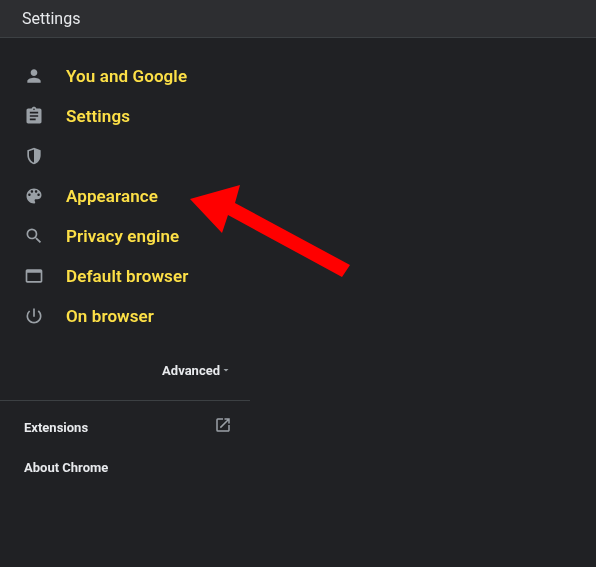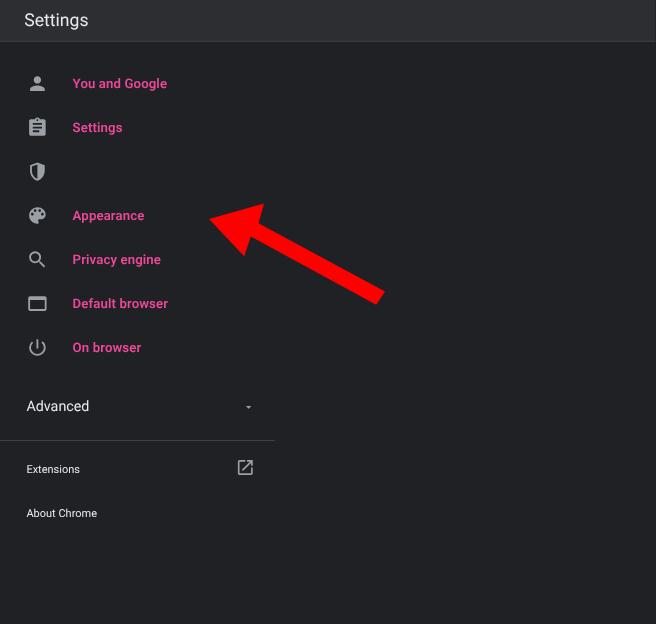--- a/index.html
+++ b/index.html
@@ -38,38 +38,39 @@
       width: 20px;
       height: 20px;
       display: flex;
       align-items: center;
       justify-content: center;
       margin-right: 22px;
       flex-shrink: 0;
     }
     .nav-icon svg { width: 20px; height: 20px; fill: #9aa0a6; }
     .nav-label {
-      color: #ec4899;
-      font-size: 12px;
+      color: #fde047;
+      font-size: 17px;
       font-weight: 600;
       letter-spacing: 0.1px;
     }
     .advanced-row {
       display: flex;
       align-items: center;
       height: 40px;
       padding-left: 24px;
       cursor: pointer;
       margin-top: 14px;
     }
     .advanced-label {
       color: #e8eaed;
       font-size: 13px;
-      font-weight: 400;
+      font-weight: 700;
       flex: 1;
+      text-align: right;
     }
     .chevron {
       margin-right: 24px;
       display: flex;
     }
     .chevron svg { width: 12px; height: 12px; fill: #9aa0a6; }
     .divider {
       border: none;
       border-top: 1px solid #3c4043;
       margin: 10px 0 6px 0;
@@ -79,22 +80,22 @@
       display: flex;
       align-items: center;
       justify-content: space-between;
       height: 40px;
       padding-left: 24px;
       padding-right: 24px;
       cursor: pointer;
     }
     .footer-label {
       color: #e8eaed;
-      font-size: 10px;
-      font-weight: 400;
+      font-size: 13px;
+      font-weight: 700;
     }
     .launch-icon svg { width: 18px; height: 18px; fill: #9aa0a6; }
     .arrow-overlay {
       position: absolute;
       left: 190px;
       top: 185px;
       pointer-events: none;
     }
   </style>
 </head>

